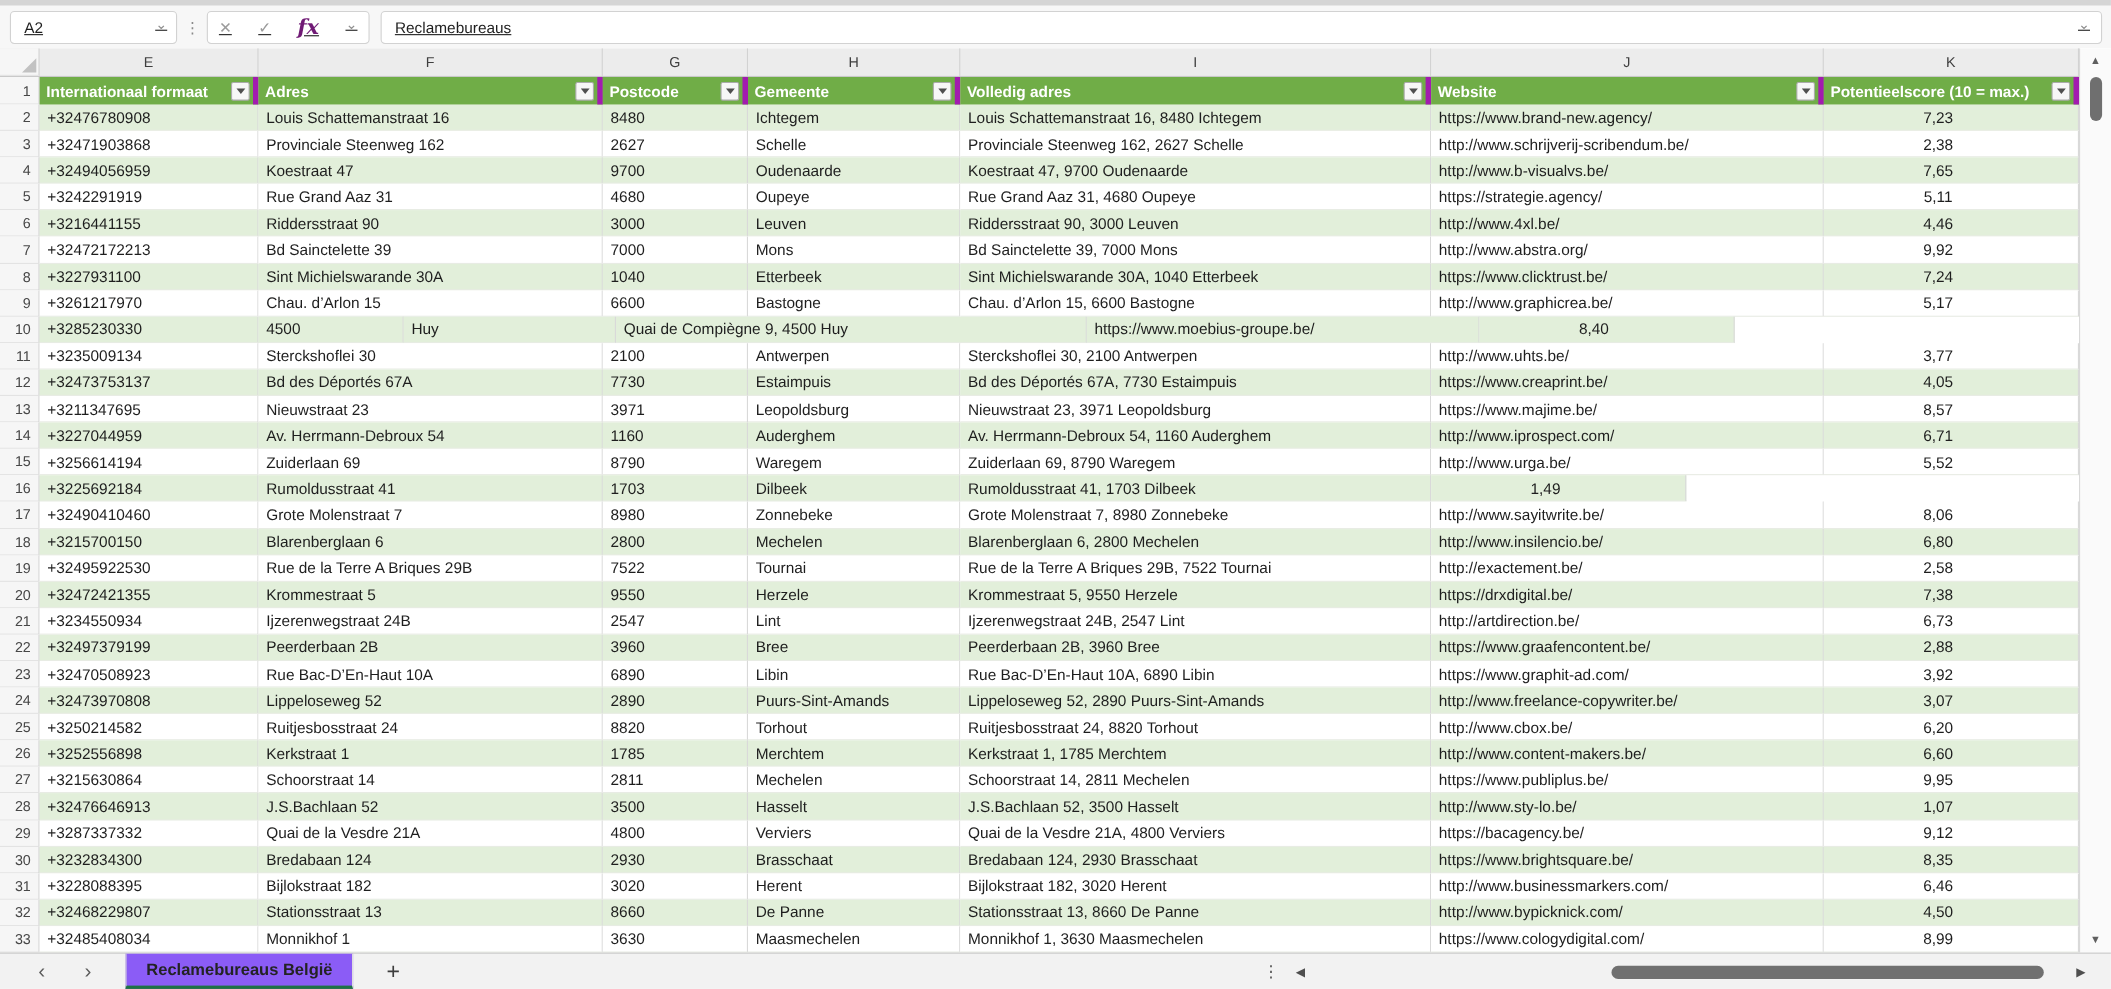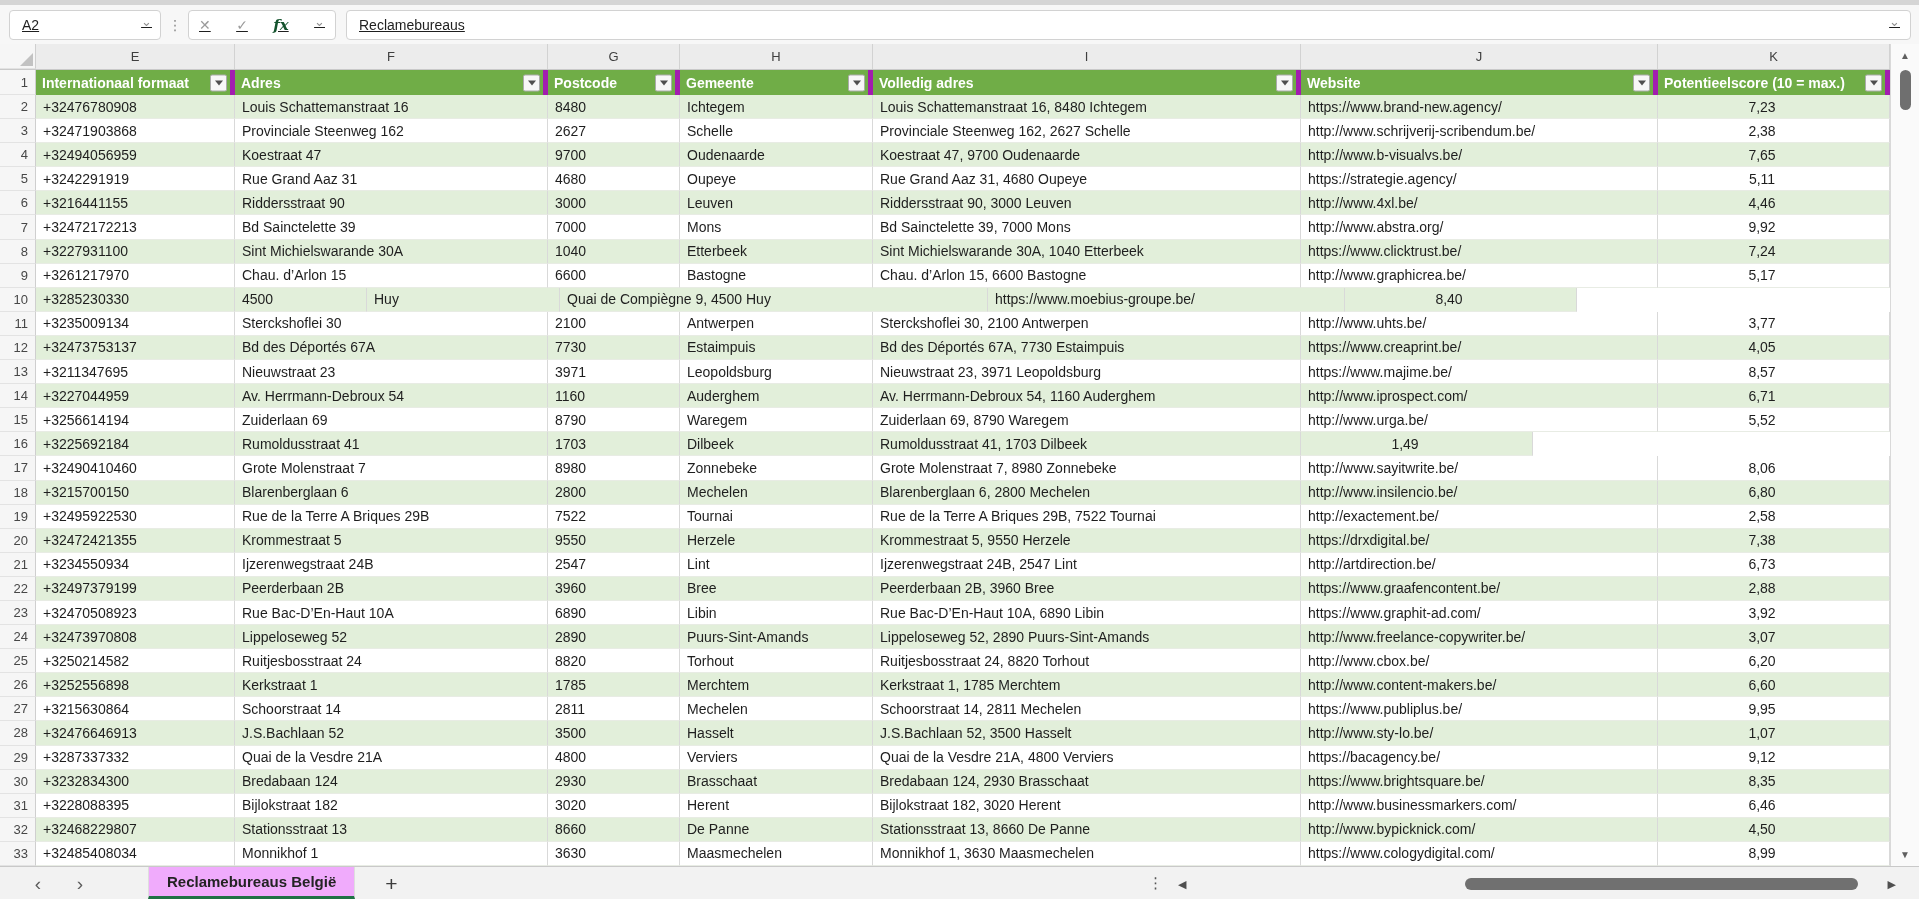--- a/index.html
+++ b/index.html
@@ -11,21 +11,21 @@
   .top-strip { height:5px; background:#d5d5d5; }
   .fb-row { height:39px; display:flex; align-items:center; }
   .name-box, .fx-box, .formula-input {
     height:30px; background:#fff; border:1px solid #d2d2d2; border-radius:4px;
     display:flex; align-items:center; font-size:14px; color:#1f1f1f;text-decoration:underline;
   }
   .name-box { width:152px; margin-left:9px; padding:0 8px 0 12px; justify-content:space-between; }
   .grip { color:#8a8a8a; font-size:14px; margin:0 6px 0 7px; letter-spacing:0; }
   .fx-box { width:148px; padding:0 10px; justify-content:space-between; }
   .fx-box .x, .fx-box .ck { color:#9b9b9b; font-size:14px; }
-  .fx { font-family:"DejaVu Serif", serif; font-style:italic; font-weight:600; font-size:15px; color:#14532d; }
+  .fx { font-family:"DejaVu Serif", serif; font-style:italic; font-weight:600; font-size:19px; color:#701a75; }
   .chev { color:#8f8f8f; font-size:13px; line-height:8px; transform:translateY(-3px); }
   .formula-input { flex:1; margin:0 8px 0 10px; padding:0 10px 0 12px; justify-content:space-between; }
 
   
   .sheet-area { position:relative; height:822px; width:1919px; background:#fff; }
   .grid { width:1890px; }
   .letters-row { display:flex; height:26px; background:#ececec; border-bottom:1px solid #c9c9c9; }
   .letter-cell { border-right:1px solid #d2d2d2; color:#3f3f3f; font-size:13px;
                  display:flex; align-items:center; justify-content:center; }
   .corner { position:relative; background:#ececec; }
@@ -61,21 +61,21 @@
   .v-arr-down { bottom:6px; }
   .v-thumb { position:absolute; top:26px; left:9px; width:11px; height:40px;
              background:#6f6f6f; border-radius:6px; }
 
   
   .tabbar { position:relative; height:33px; background:#f2f2f2; border-top:1px solid #c9c9c9;
             display:flex; align-items:center; }
   .nav-ch { color:#5c5c5c; font-size:19px; line-height:19px; width:20px; text-align:center; }
   .nav-left { margin-left:28px; }
   .nav-right { margin-left:22px; }
-  .sheet-tab { margin-left:58px; height:32px; background:#f0abfc; border-bottom:3px solid #1e7145;
+  .sheet-tab { margin-left:24px; height:32px; background:#8b5cf6; border-bottom:3px solid #1e7145;
                border-left:1px solid #dedede; border-right:1px solid #dedede;
                display:flex; align-items:center; padding:0 18px; font-size:15px; font-weight:bold; color:#232323; }
   .add-sheet { margin-left:30px; color:#3d3d3d; font-size:21px; line-height:21px; }
   .sheet-opts { position:absolute; left:1148px; top:50%; transform:translateY(-50%);
                 color:#555; font-size:15px; }
   .h-scroll { position:absolute; left:1170px; top:0; width:740px; height:33px; }
   .h-arr { position:absolute; top:50%; transform:translateY(-50%); color:#4f4f4f; font-size:11px; }
   .h-arr-left { left:8px; } .h-arr-right { right:14px; }
   .h-thumb { position:absolute; left:295px; top:50%; transform:translateY(-50%);
              width:393px; height:12px; background:#707070; border-radius:6px; }

